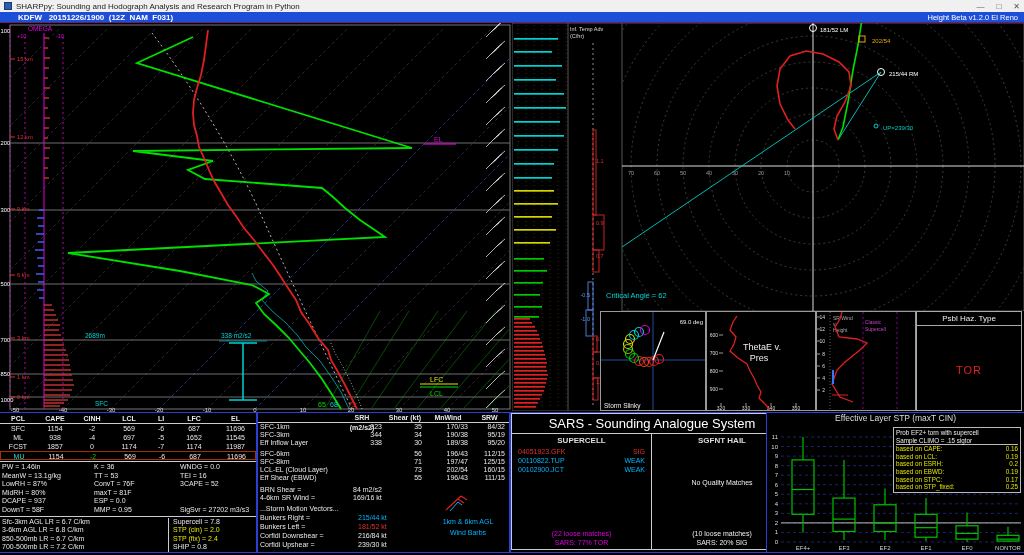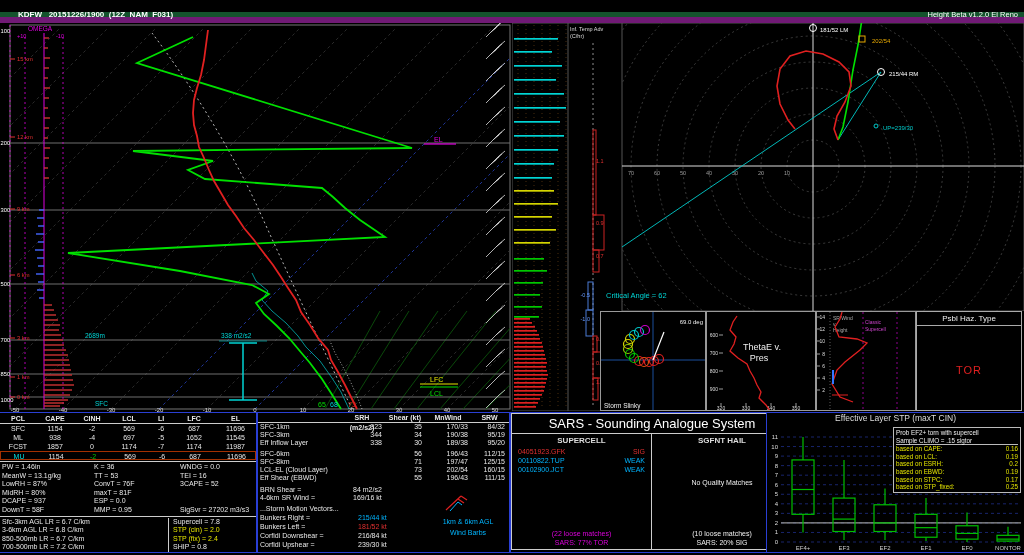--- a/index.html
+++ b/index.html
@@ -5,21 +5,21 @@
   html,body{margin:0;padding:0;background:#111;}
   *{box-sizing:border-box;font-family:"Liberation Sans","DejaVu Sans",sans-serif;}
   #screen{position:relative;width:1024px;height:555px;background:#000;overflow:hidden;}
   .abs{position:absolute;}
   
   #titlebar{left:0;top:0;width:1024px;height:12px;background:#f0f0f0;display:flex;align-items:center;padding:0 4px;}
   #app-icon{width:8px;height:8px;background:#2b5fad;border:1px solid #1a3c70;margin-right:4px;}
   #title-text{font-size:8px;color:#222;white-space:pre;flex:1;}
   .winbtn{font-size:8px;color:#555;margin-left:12px;cursor:default;}
   
-  #appheader{left:0;top:12px;width:1024px;height:11px;background:#14532d;border-bottom:6px solid #701a75;display:flex;align-items:center;}
+  #appheader{left:0;top:12px;width:1024px;height:11px;background:#1d4ed8;border-bottom:1px solid #701a75;display:flex;align-items:center;}
   #hdr-left{color:#fff;font-size:8px;font-weight:bold;margin-left:18px;white-space:pre;}
   #hdr-right{color:#fff;font-size:7.5px;margin-left:auto;margin-right:6px;white-space:pre;}
   svg{display:block;}
   svg text{font-family:"Liberation Sans","DejaVu Sans",sans-serif;}
   
   .inset{background:#000;border:1px solid #999;}
   #critical-angle{left:606px;top:291px;width:140px;color:#00d5d5;font-size:7.5px;z-index:5;}
   #hazard-box{left:916px;top:311px;width:106px;height:100px;background:#000;border:1px solid #aaa;}
   #hazard-title{color:#eee;font-size:8px;text-align:center;border-bottom:1px solid #aaa;padding:2px 1px;}
   #hazard-value{color:#e02020;font-size:11px;font-weight:normal;text-align:center;margin-top:38px;letter-spacing:1px;}
@@ -62,20 +62,27 @@
   #stp-title{text-align:center;color:#ddd;font-size:8.5px;height:11px;line-height:11px;}
   #stp-legend{position:absolute;left:126px;top:14px;width:128px;border:1px solid #bbb;background:#000;font-size:6.3px;line-height:7.6px;padding:1px 2px;z-index:4;}
   #stp-legend .wline{color:#eee;}
   .stp-li{display:flex;justify-content:space-between;color:#e5e500;}
 </style>
 </head>
 <body>
 
 <div id="screen">
 
+  <div id="titlebar" class="abs">
+    <span id="app-icon"></span>
+    <span id="title-text">SHARPpy: Sounding and Hodograph Analysis and Research Program in Python</span>
+    <span class="winbtn">—</span>
+    <span class="winbtn">□</span>
+    <span class="winbtn">✕</span>
+  </div>
 
   <div id="appheader" class="abs">
     <span id="hdr-left">KDFW   20151226/1900  (12Z  NAM  F031)</span>
     <span id="hdr-right">Height Beta v1.2.0 El Reno</span>
   </div>
 
   <svg id="skewt" class="abs" style="left:0;top:23px;" width="512" height="389">
     <defs>
         <clipPath id="skclip">
           <rect x="10" y="2" width="500" height="384"></rect>

